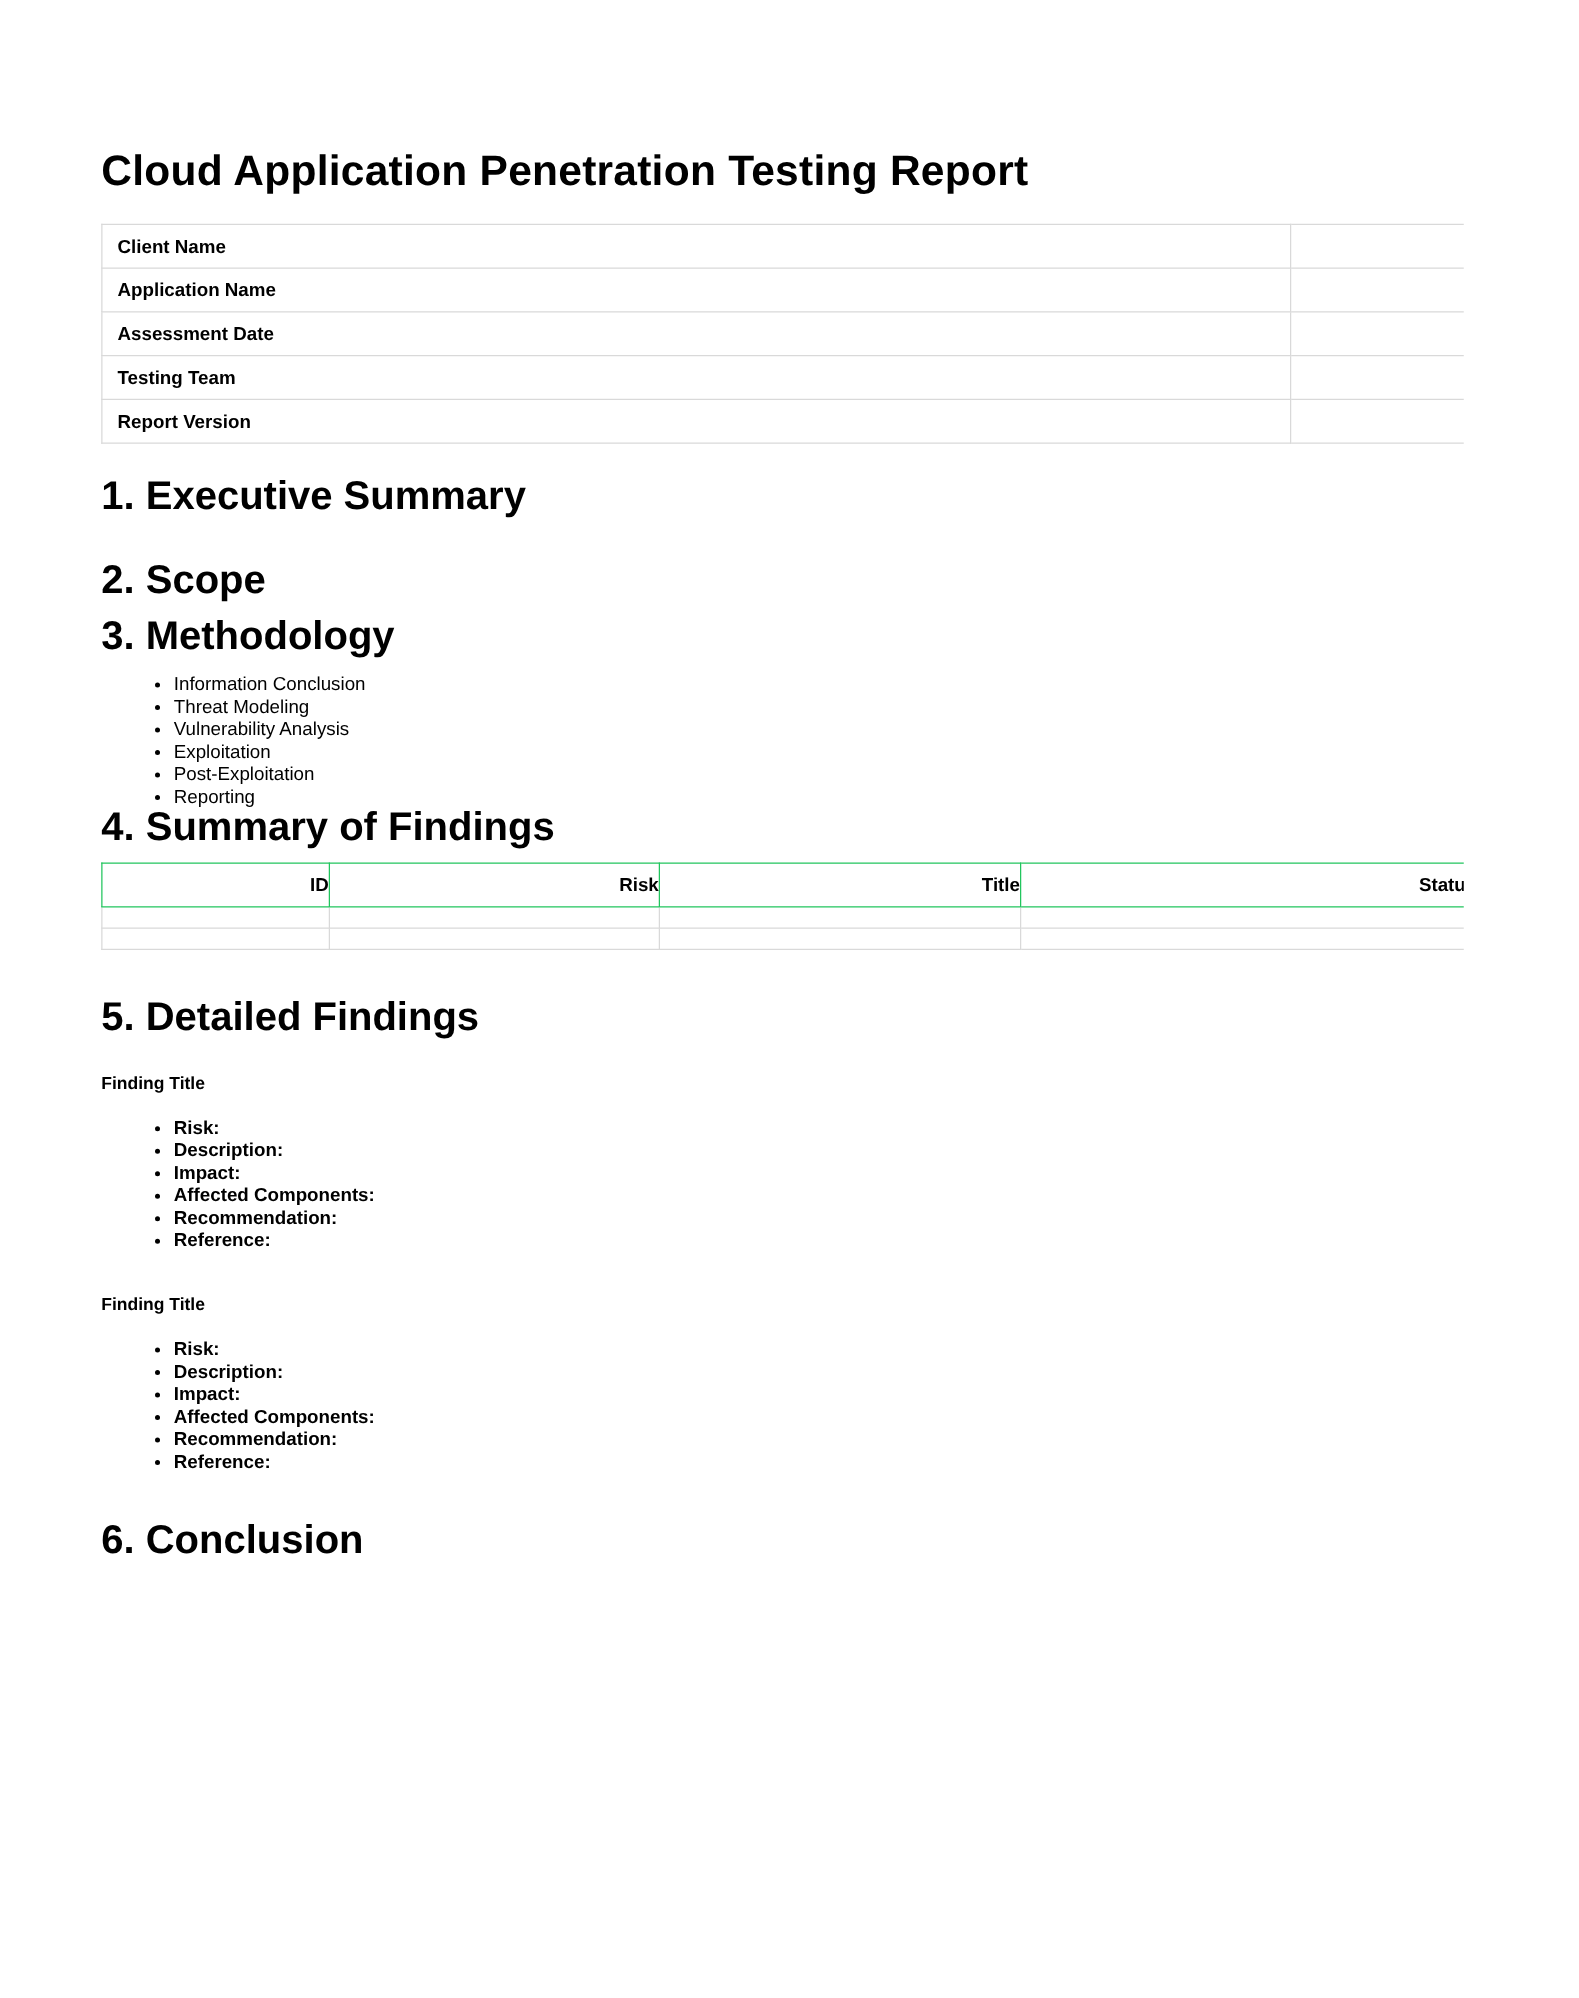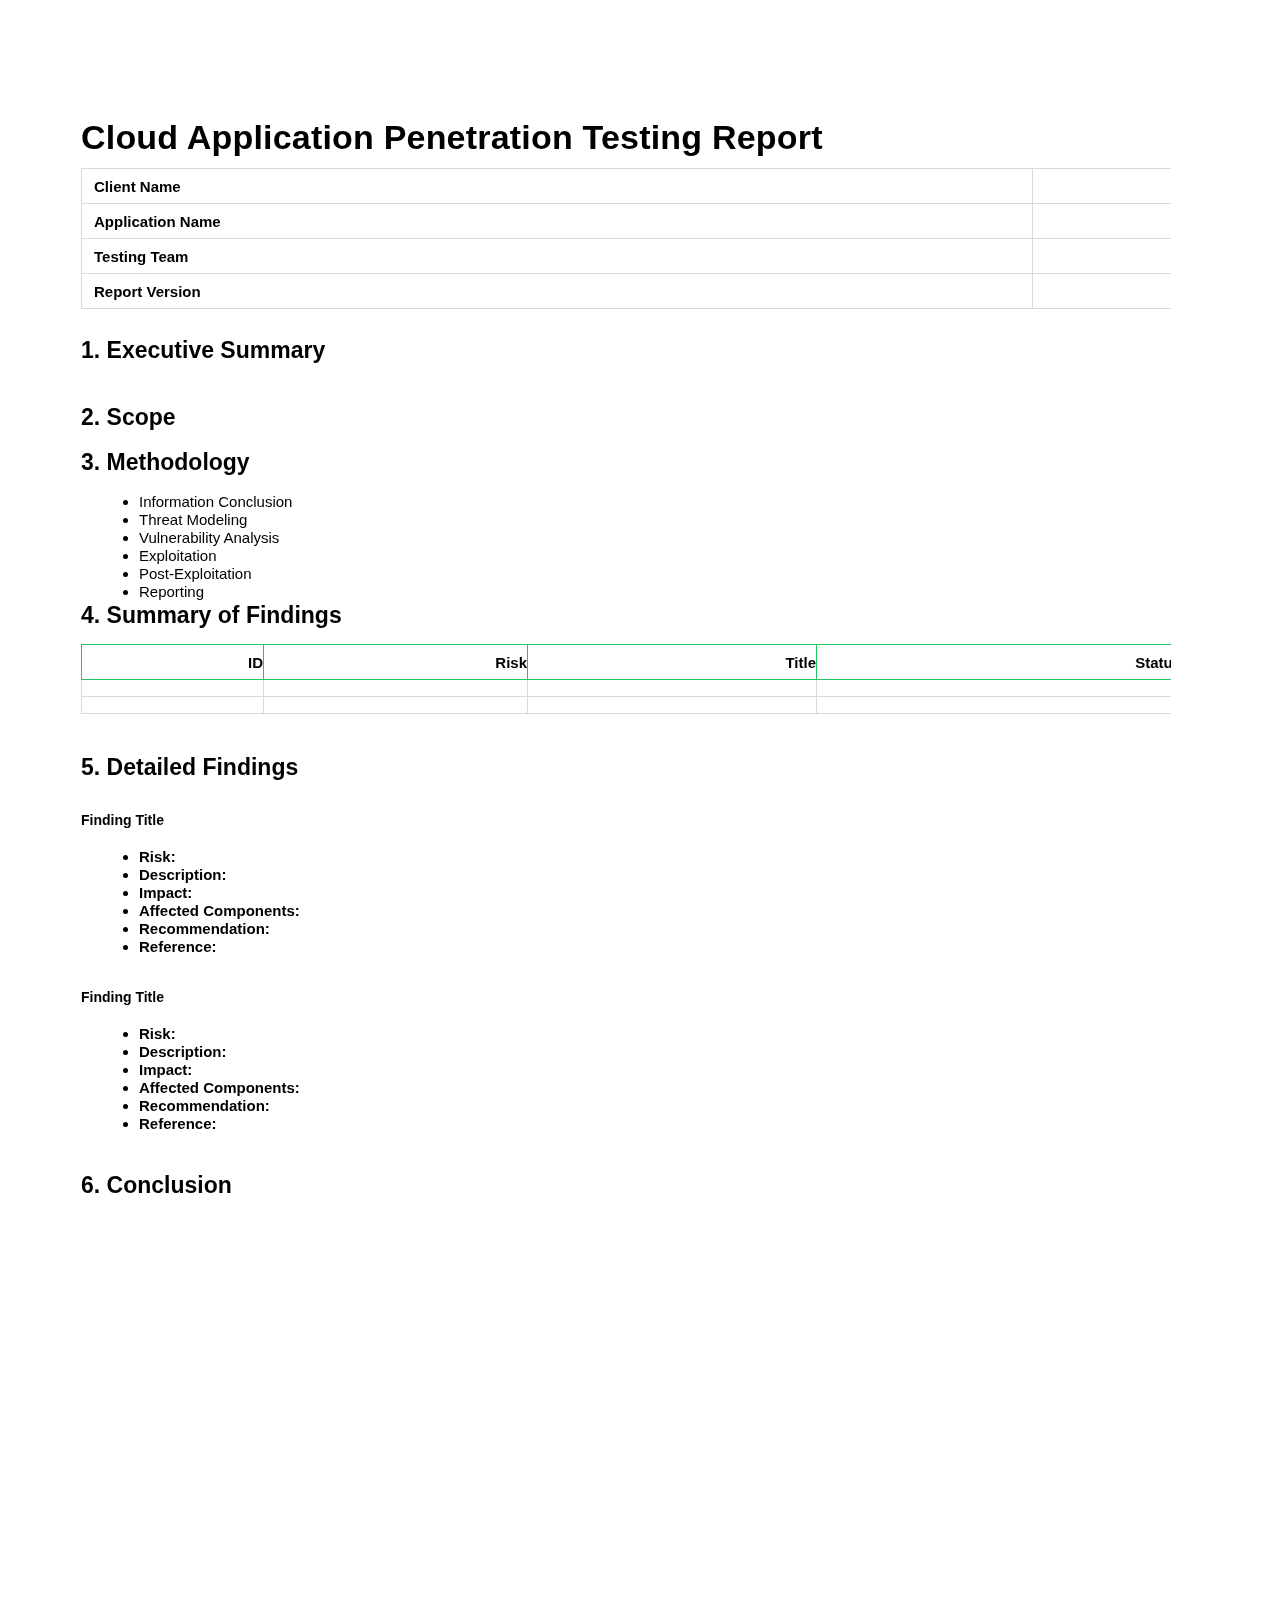--- a/index.html
+++ b/index.html
@@ -24,29 +24,29 @@
     margin-left: 81px;
     padding-top: 117px;
   }
   h1.doc-title {
     font-size: 34px;
     line-height: 40px;
     font-weight: bold;
     letter-spacing: 0.2px;
   }
   table { border-collapse: collapse; width: 1100px; table-layout: fixed; }
-  .info-table { margin-top: 11px; }
+  .info-table { margin-top: 22px; }
   .info-table td {
     border: 1px solid #d9d9d9;
     height: 35px;
     font-size: 15px;
     vertical-align: middle;
   }
   .info-table td.label-cell { font-weight: bold; padding-left: 12px; }
-  h2 { font-size: 23px; line-height: 29px; font-weight: bold; }
+  h2 { font-size: 32px; line-height: 29px; font-weight: bold; }
   .h2-s1 { margin-top: 27px; }
   .h2-s2 { margin-top: 38px; }
   .h2-s3 { margin-top: 16px; }
   .h2-s4 { }
   .h2-s5 { margin-top: 39px; }
   .h2-s6 { margin-top: 38px; }
   h3 { font-size: 14px; line-height: 23px; font-weight: bold; }
   .h3-f1 { margin-top: 27px; }
   .h3-f2 { margin-top: 30px; }
   ul {
@@ -85,20 +85,24 @@
           <col style="width:951px">
           <col style="width:149px">
         </colgroup>
       <tbody>
         <tr>
           <td class="label-cell">Client Name</td>
           <td></td>
         </tr>
         <tr>
           <td class="label-cell">Application Name</td>
+          <td></td>
+        </tr>
+        <tr>
+          <td class="label-cell">Assessment Date</td>
           <td></td>
         </tr>
         <tr>
           <td class="label-cell">Testing Team</td>
           <td></td>
         </tr>
         <tr>
           <td class="label-cell">Report Version</td>
           <td></td>
         </tr>

